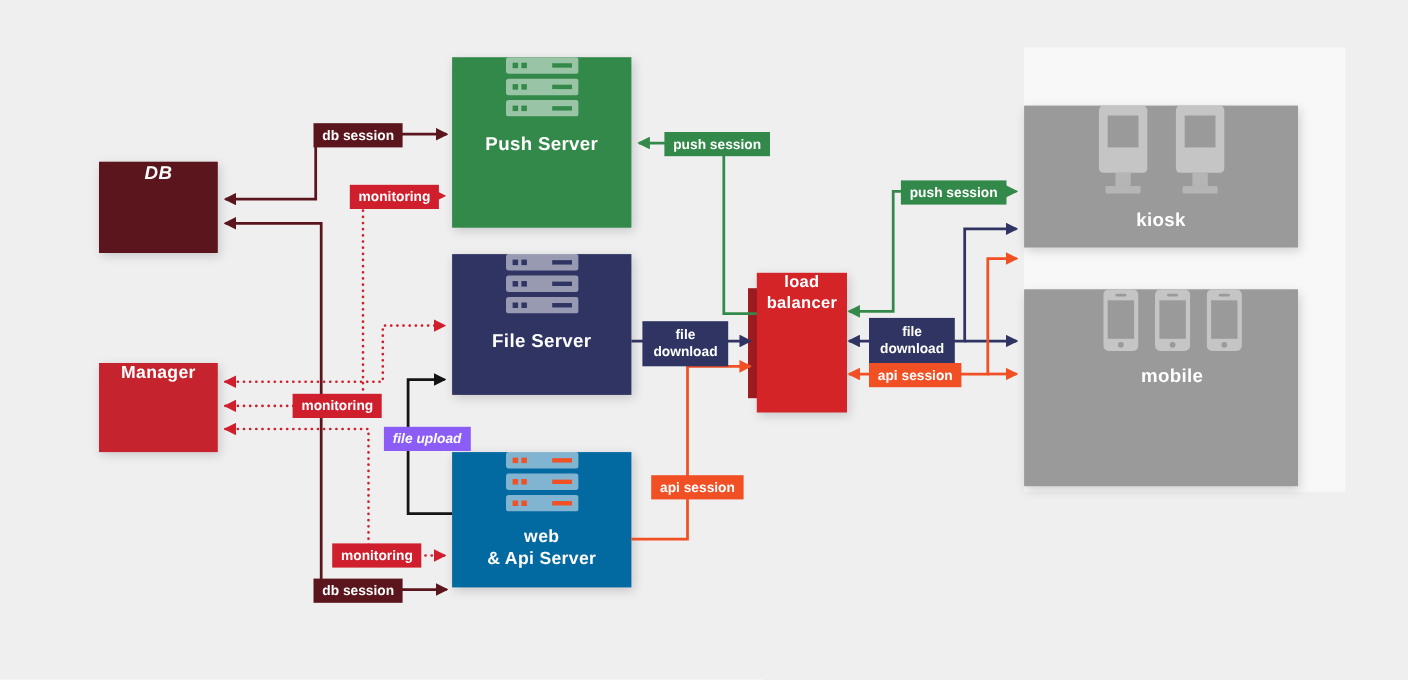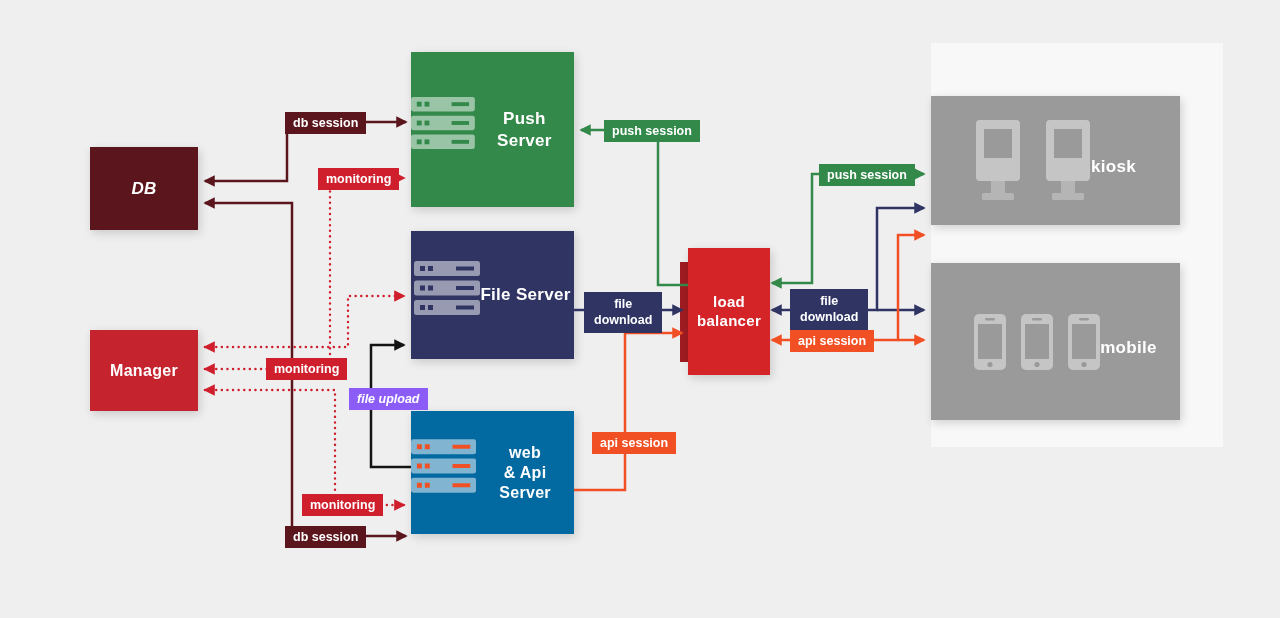--- a/index.html
+++ b/index.html
@@ -7,42 +7,42 @@
   .stage {
     position:relative; width:1280px; height:618px;
     background:#f0eff0; overflow:hidden;
   }
   .panel {
     position:absolute; left:931px; top:43px; width:292px; height:404px;
     background:#f8f8f8; z-index:1;
   }
   .node {
     position:absolute; z-index:2;
-    display:flex; flex-direction:row; align-items:center; justify-content:center;
+    display:flex; flex-direction:column; align-items:center; 
     color:#fff; font-weight:bold; text-align:center;
     box-shadow:2px 3px 9px rgba(0,0,0,0.16);
   }
   .node .node-label { font-size:17px; letter-spacing:0.3px; line-height:1.25; }
   .node-db      { left:90px;  top:147px; width:108px; height:83px;  background:#5a161c;font-style:italic; }
   .node-manager { left:90px;  top:330px; width:108px; height:81px;  background:#c5242f; font-size:16px; }
   .node-manager .node-label { font-size:16px; }
   .node-push { left:411px; top:52px;  width:163px; height:155px; background:#33894a; --hole:#33894a; }
   .node-file { left:411px; top:231px; width:163px; height:128px; background:#2f3463; --hole:#2f3463; }
   .node-web  { left:411px; top:411px; width:163px; height:123px; background:#0369a1; --hole:#f15025; }
   .node-web .node-label { font-size:16px; }
   .lb-strip {
     position:absolute; left:680px; top:262px; width:12px; height:100px;
     background:#9e1c22; z-index:2;
   }
   .node-lb {
     left:688px; top:248px; width:82px; height:127px; background:#d42428;
   }
   .node-lb .node-label { font-size:15px; }
   .node-kiosk  { left:931px; top:96px;  width:249px; height:129px; background:#9a9a9a; }
-  .node-mobile { left:931px; top:263px; width:249px; height:157px; background:#9a9a9a;padding-left:20px; }
+  .node-mobile { left:931px; top:263px; width:249px; height:179px; background:#9a9a9a;padding-left:20px; }
   .node-kiosk .node-label, .node-mobile .node-label { font-size:17px; margin-top:12px; }
   .icon-row { display:flex; align-items:flex-end; }
   .node-kiosk .icon-row { gap:24px; }
   .node-mobile .icon-row { gap:15px; }
   .server-icon { margin-bottom:14px; }
   .server-icon .bar  { fill:rgba(255,255,255,0.5); }
   .server-icon .hole { fill:var(--hole); }
   .edges { position:absolute; left:0; top:0; z-index:3; pointer-events:none; }
   .badge {
     position:absolute; z-index:5;

